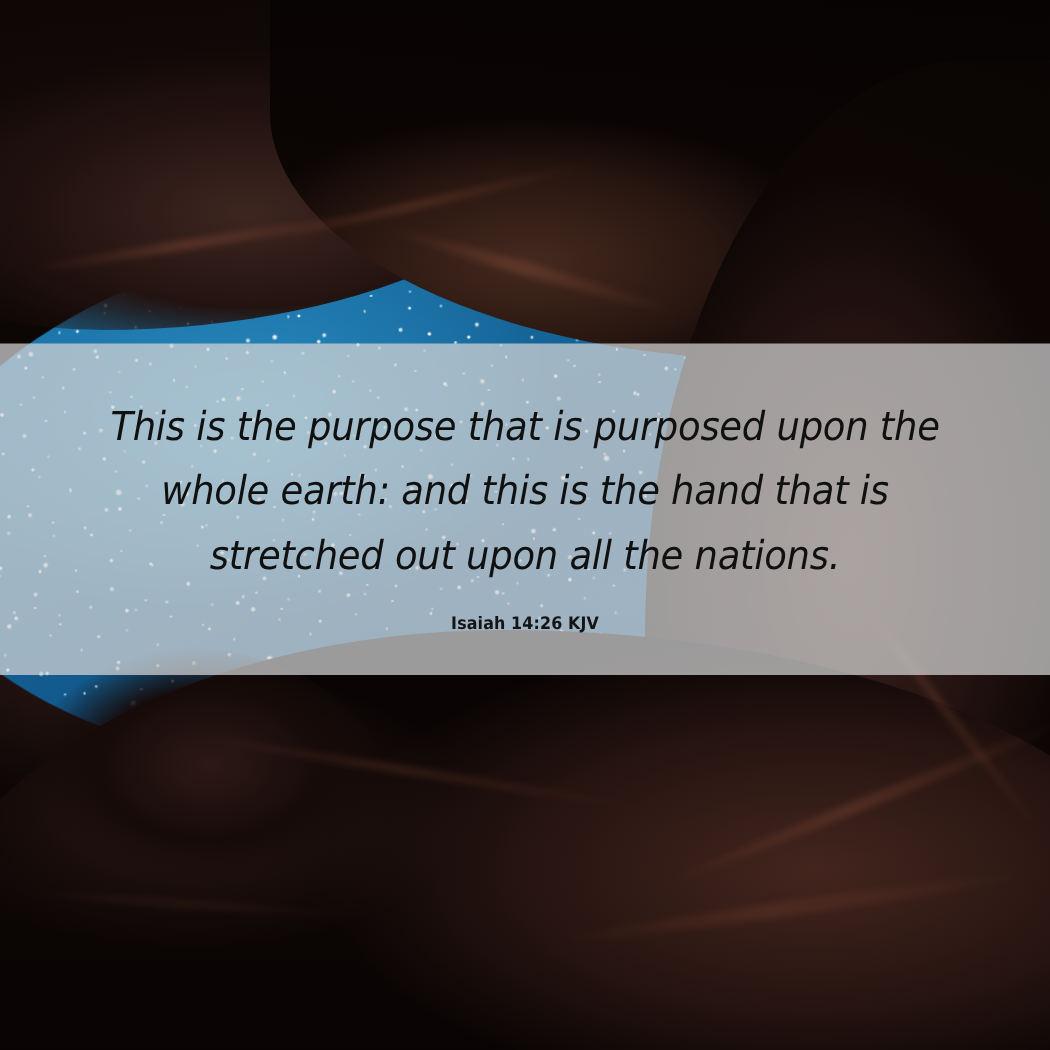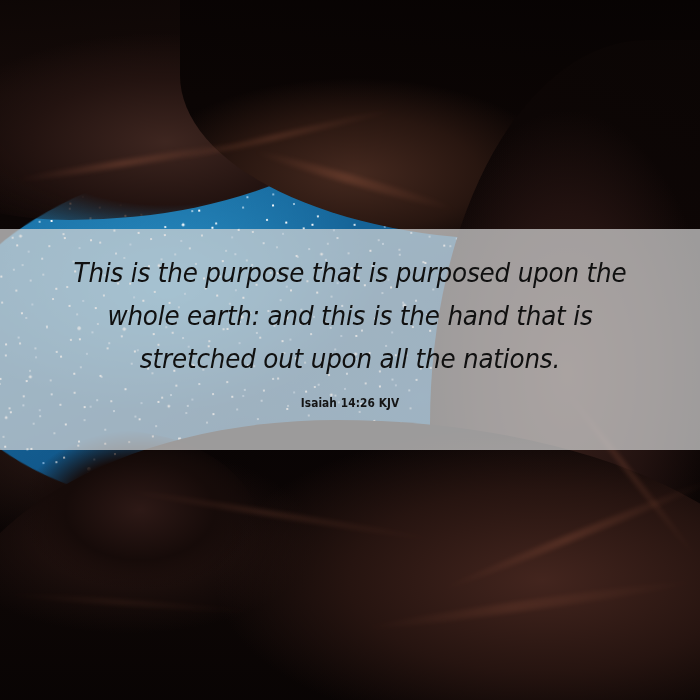--- a/index.html
+++ b/index.html
@@ -153,21 +153,21 @@
 
   
   .verse-band {
     position: absolute;
     left: 0;
     top: 229px;
     width: 700px;
     height: 221px;
     background: rgba(214, 214, 214, 0.72);
     box-sizing: border-box;
-    padding: 4px;
+    padding: 16px;
     overflow: hidden;
   }
   .verse-text {
     margin: 0;
     padding: 18px 20px 0 20px;
     color: #101010;
     font-family: "DejaVu Sans", sans-serif;
     font-style: italic;
     font-size: 26.5px;
     line-height: 43px;

